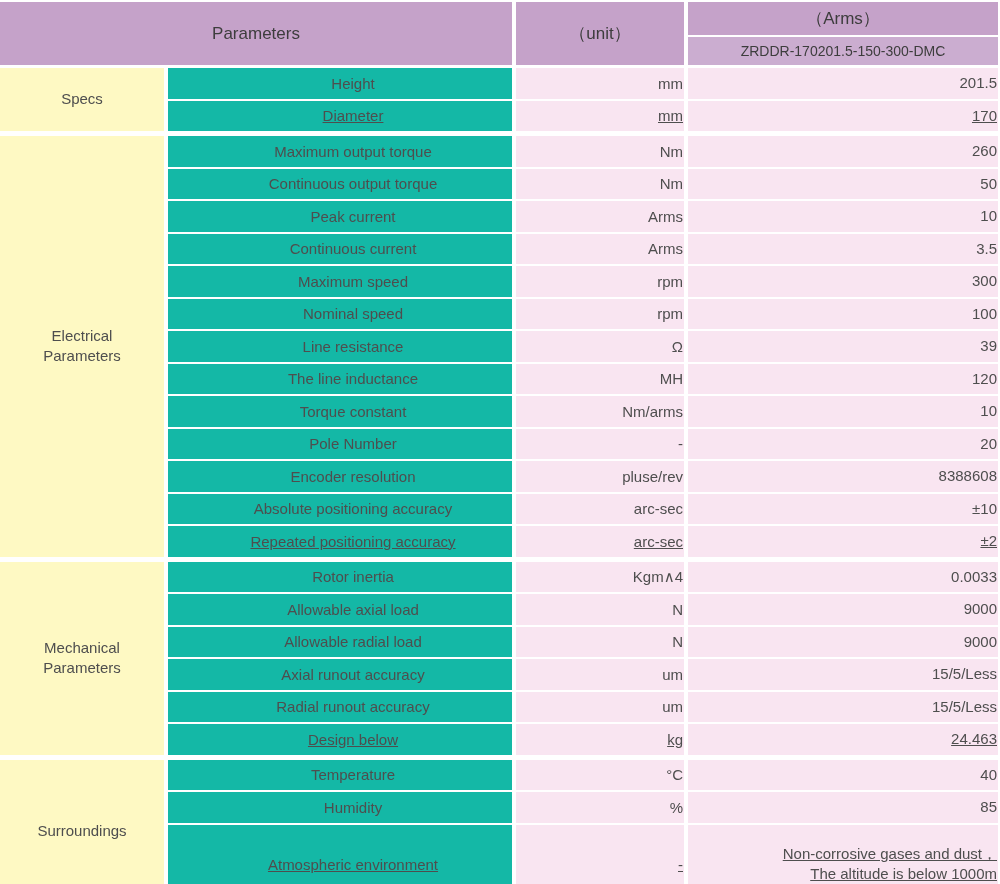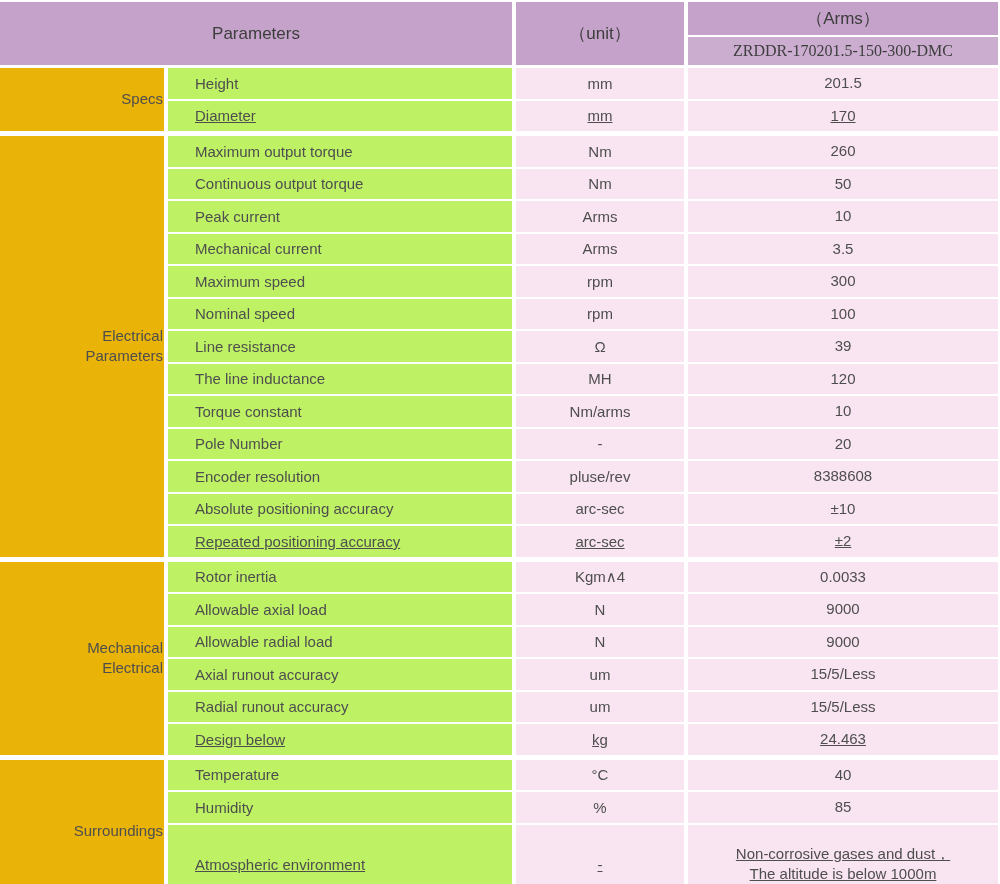--- a/index.html
+++ b/index.html
@@ -35,49 +35,48 @@
     text-align: center;
     vertical-align: middle;
     border-bottom: 3px solid #ffffff;
   }
   th.h-params, th.h-unit { height: 59px; }
   th.h-unit, th.h-model { border-left: 4px solid #ffffff; }
   th.h-model { height: 31px; border-bottom: 2px solid #ffffff; }
   th.h-model-value {
     background: #cbadd0;
     height: 26px;
-    font-size: 16px;
+    font-size: 14px;
     border-left: 4px solid #ffffff;
-    font-family: Liberation Serif, serif;
   }
 
   
   tbody td {
     border-bottom: 2px solid #ffffff;
     height: 28.5px;
     font-size: 15px;
     color: #4e4e4e;
     vertical-align: middle;
   }
   td.group-cell {
-    background: #eab308;
-    text-align: right;
+    background: #fef9c3;
+    text-align: center;
     white-space: pre-line;
     line-height: 1.35;
     border-bottom: 0;
   }
   td.param-cell {
-    background: #bef264;
-    text-align: left;
+    background: #14b8a6;
+    text-align: center;
     padding-left: 27px;
     border-left: 4px solid #ffffff;
   }
   td.unit-cell, td.value-cell {
     background: #f9e5f1;
-    text-align: center;
+    text-align: right;
     border-left: 4px solid #ffffff;
     margin-top: 20px;
   }
   td.value-cell { white-space: pre-line; line-height: 1.35; }
   tbody.group-start tr:first-child td { border-top: 5px solid #ffffff; }
   tr.tall-row td { height: 77px; }
   tbody tr:last-child td { border-bottom: 0; text-decoration: underline; }
   table.spec-table { border-bottom: 2px solid #ffffff; }
 </style>
 </head>
@@ -126,21 +125,21 @@
           <td class="param-cell">Continuous output torque</td>
           <td class="unit-cell">Nm</td>
           <td class="value-cell">50</td>
         </tr>
         <tr>
           <td class="param-cell">Peak current</td>
           <td class="unit-cell">Arms</td>
           <td class="value-cell">10</td>
         </tr>
         <tr>
-          <td class="param-cell">Mechanical current</td>
+          <td class="param-cell">Continuous current</td>
           <td class="unit-cell">Arms</td>
           <td class="value-cell">3.5</td>
         </tr>
         <tr>
           <td class="param-cell">Maximum speed</td>
           <td class="unit-cell">rpm</td>
           <td class="value-cell">300</td>
         </tr>
         <tr>
           <td class="param-cell">Nominal speed</td>
@@ -179,21 +178,21 @@
         </tr>
         <tr>
           <td class="param-cell">Repeated positioning accuracy</td>
           <td class="unit-cell">arc-sec</td>
           <td class="value-cell">±2</td>
         </tr>
       </tbody>
     <tbody class="group-start">
         <tr>
           <td class="group-cell" rowspan="6">Mechanical
-Electrical</td>
+Parameters</td>
           <td class="param-cell">Rotor inertia</td>
           <td class="unit-cell">Kgm∧4</td>
           <td class="value-cell">0.0033</td>
         </tr>
         <tr>
           <td class="param-cell">Allowable axial load</td>
           <td class="unit-cell">N</td>
           <td class="value-cell">9000</td>
         </tr>
         <tr>

